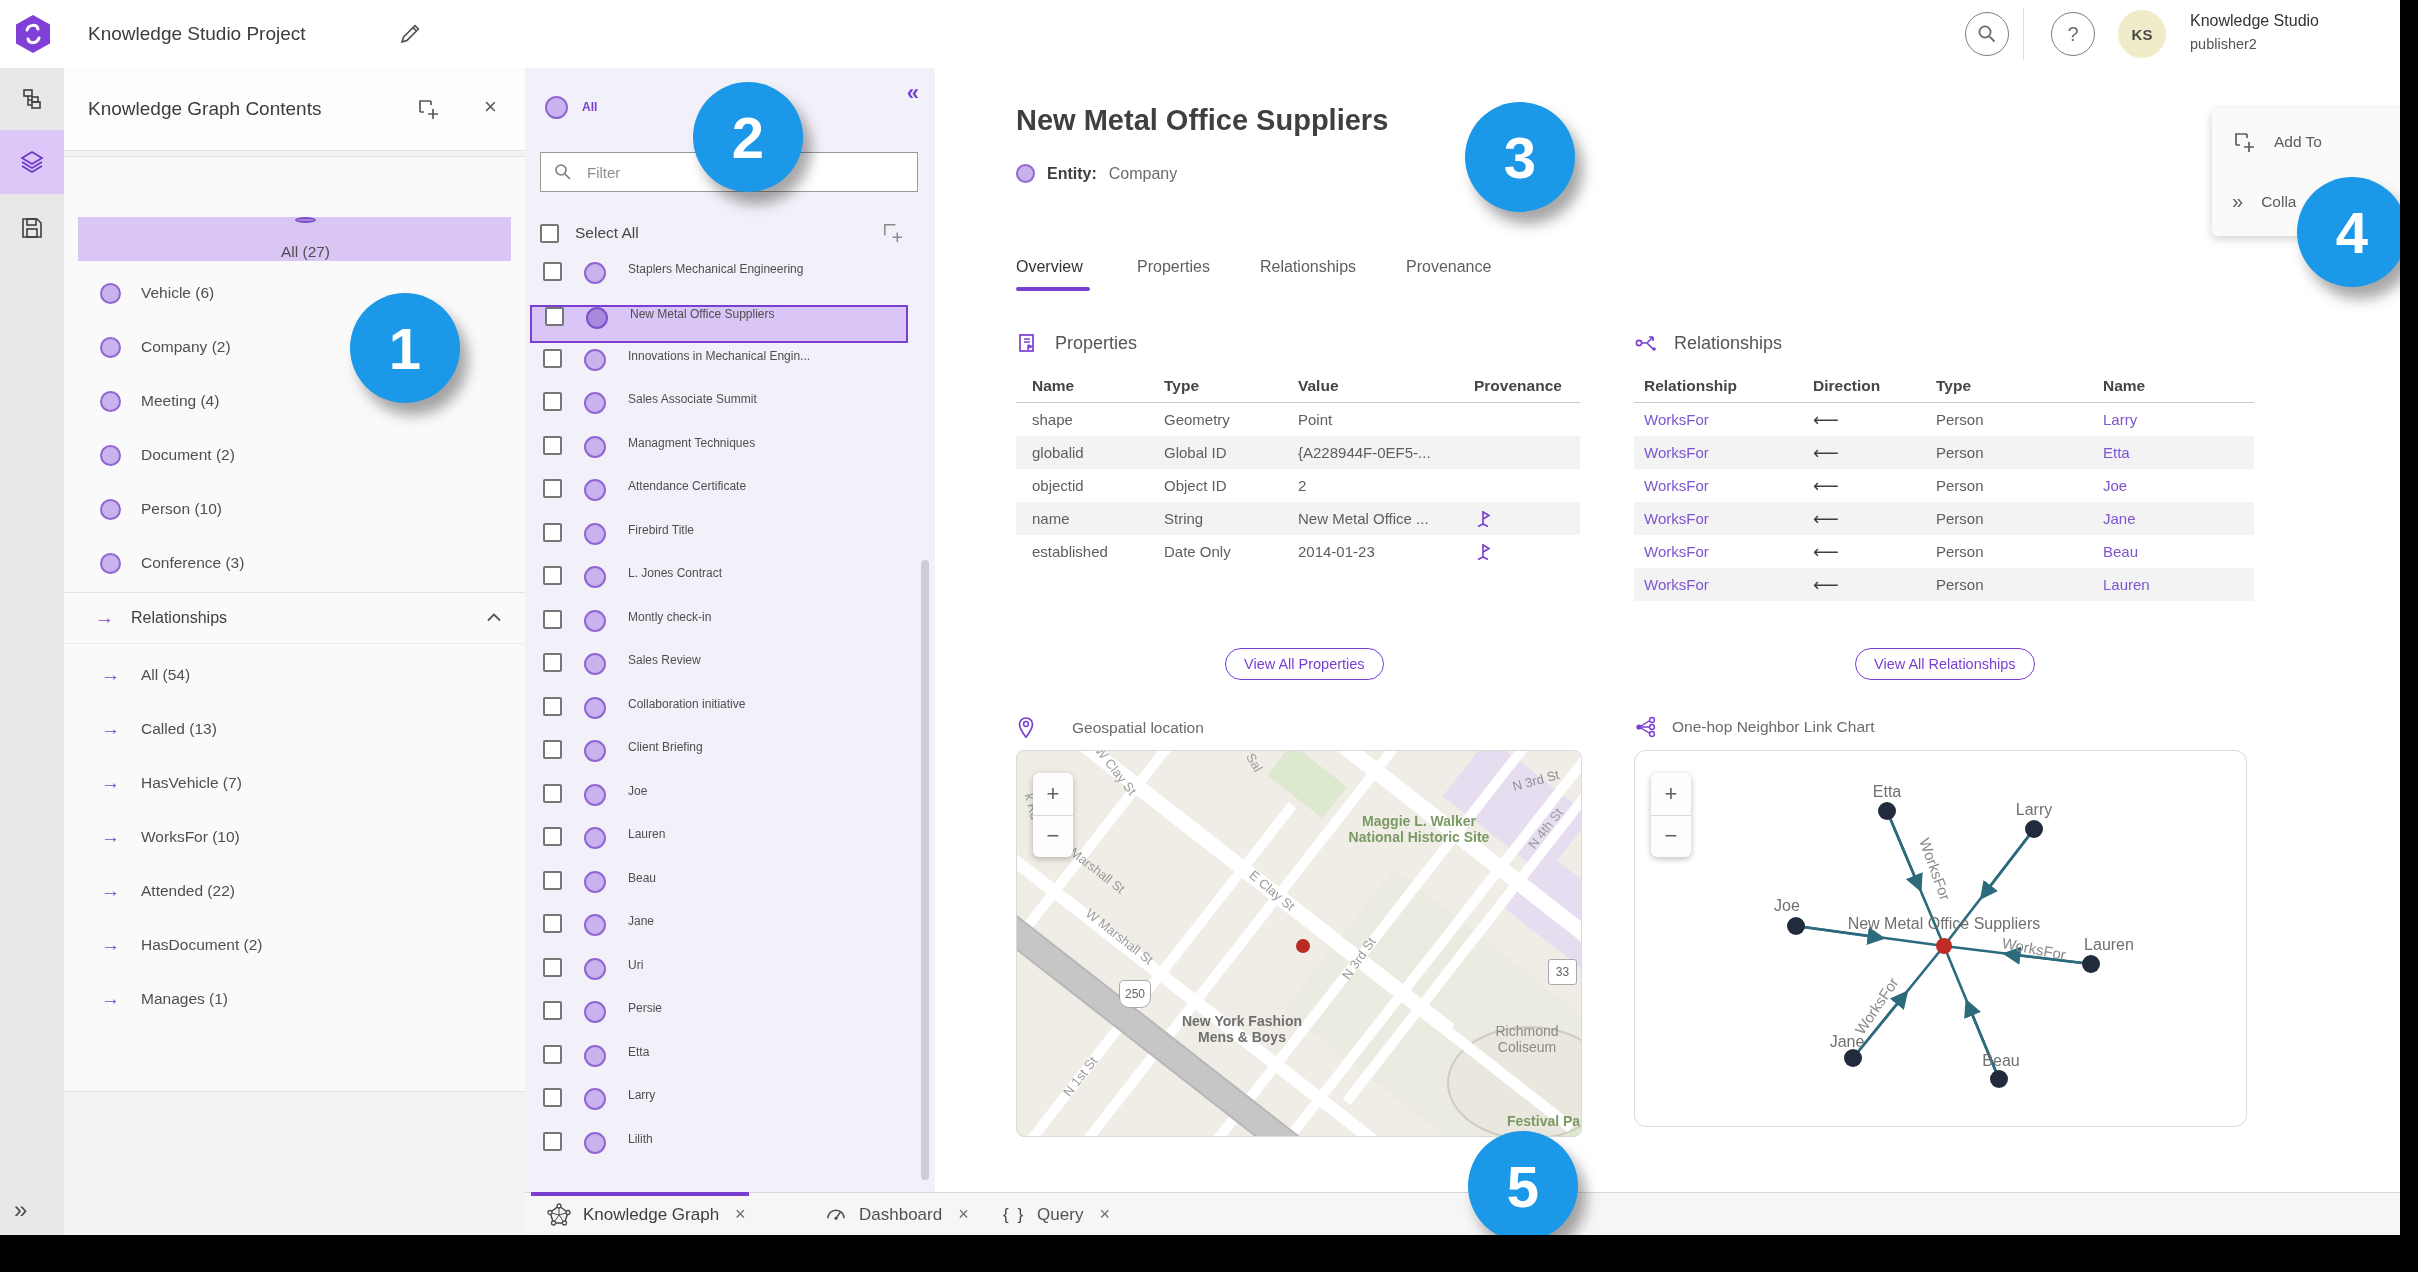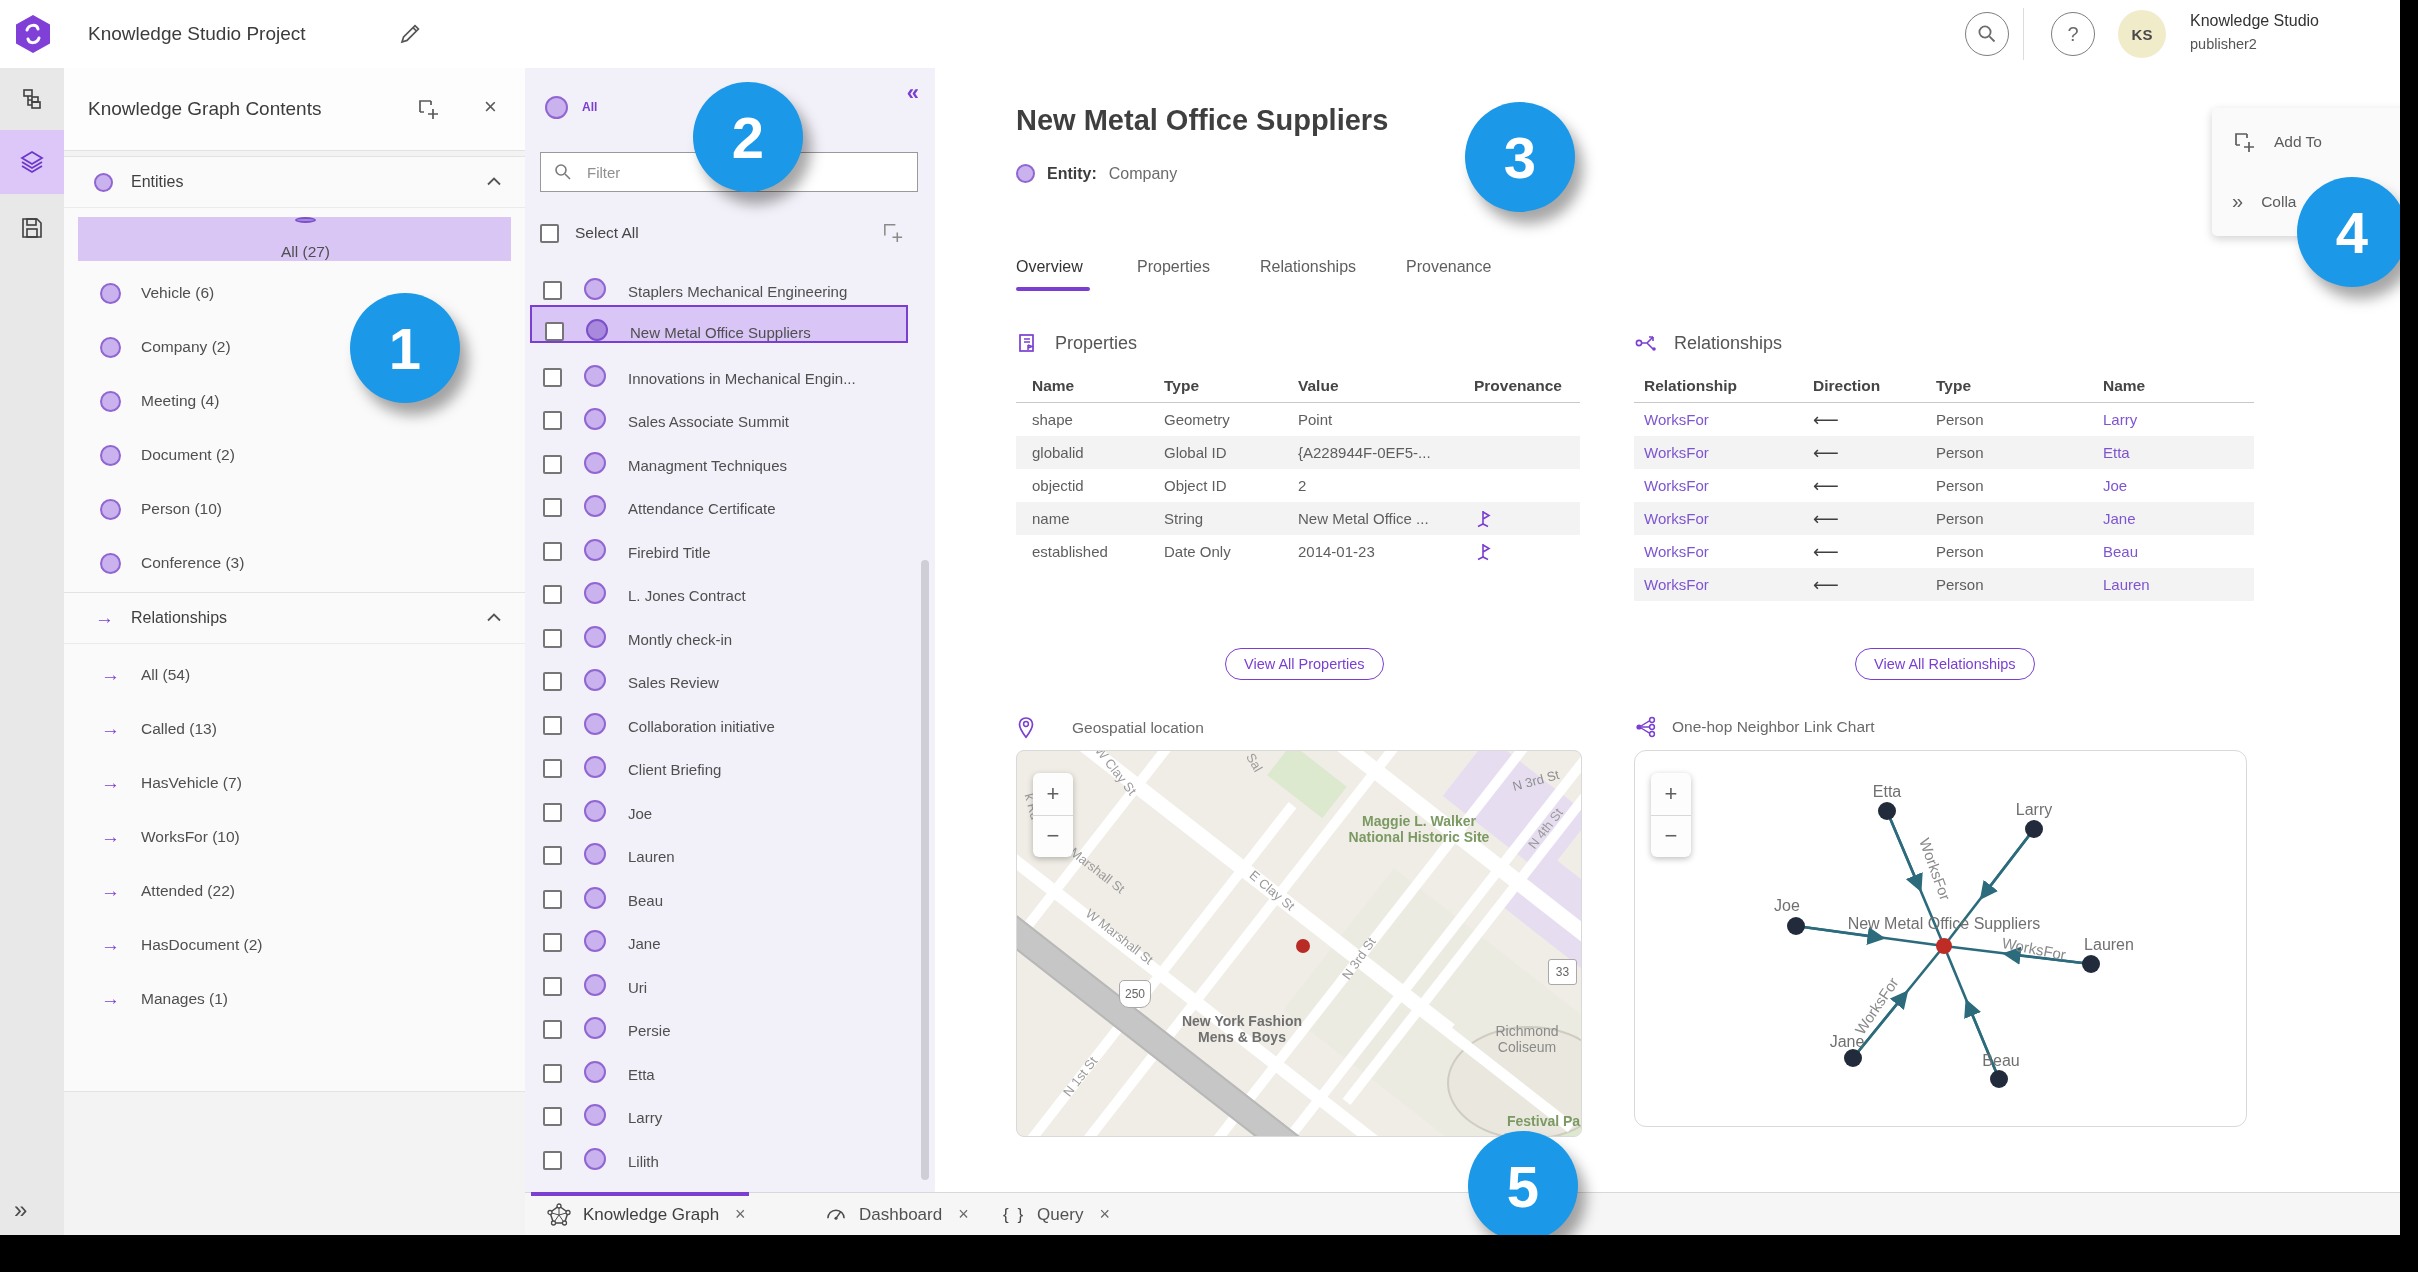--- a/index.html
+++ b/index.html
@@ -39,21 +39,21 @@
   
   #list-panel{left:525px;top:68px;width:410px;height:1124px;background:#f2f0f8;border-right:1px solid #e4e1ec;}
   #list-head{left:20px;top:14px;width:370px;height:50px;display:flex;align-items:center;gap:14px;}
   #list-head-label{font-size:12px;font-weight:bold;color:#7a3fd1;}
   #list-collapse{position:absolute;right:16px;top:12px;color:#7a3fd1;font-size:22px;font-weight:bold;}
   #filter-box{left:15px;top:84px;width:378px;height:40px;background:#fff;border:1px solid #9a9a9a;display:flex;align-items:center;gap:12px;padding:0 12px;box-sizing:border-box;}
   #filter-input{border:none;outline:none;font-size:15px;color:#444;width:290px;background:transparent;font-family:"Liberation Sans",sans-serif;}
   #filter-input::placeholder{color:#8f8f8f;}
   #selectall-row{left:15px;top:148px;width:378px;height:34px;display:flex;align-items:center;gap:16px;}
   .cb{display:inline-block;width:19px;height:19px;background:#fff;border:2px solid #767676;border-radius:2px;box-sizing:border-box;flex:none;}
-  .li-row{position:absolute;left:5px;width:378px;height:38px;display:flex;align-items:flex-end;gap:22px;padding-left:13px;box-sizing:border-box;font-size:15px;color:#4f4f4f;}
+  .li-row{position:absolute;left:5px;width:378px;height:38px;display:flex;align-items:flex-start;gap:22px;padding-left:13px;box-sizing:border-box;font-size:12px;color:#4f4f4f;}
   .li-row .dot{width:22px;height:22px;}
   .li-row.sel{background:#d9c5f6;border:2px solid #7a3fd1;}
   #list-scroll{left:396px;top:492px;width:8px;height:620px;background:#cfcdd6;border-radius:4px;}
 
   
   #main{left:935px;top:68px;width:1465px;height:1124px;background:#fff;}
   #detail-title{left:81px;top:36px;font-size:29px;font-weight:bold;color:#3f3f3f;}
   #entity-row{left:81px;top:96px;display:flex;align-items:center;gap:12px;font-size:16px;}
   .tab{position:absolute;top:190px;font-size:16px;color:#5f5f5f;}
   #tab-underline{left:81px;top:219px;width:74px;height:4px;background:#7a3fd1;border-radius:2px;}
@@ -177,29 +177,20 @@
             <path d="M15 4 v4 M4 15 h4" stroke="#5a5a5a" stroke-width="1.7"></path>
             <path d="M17 12 v10 M12 17 h10" stroke="#5a5a5a" stroke-width="1.7"></path>
           </svg>
       </div>
       <div class="abs" style="left:420px;top:26px;font-size:22px;color:#5a5a5a;">
         <span>×</span>
       </div>
     </div>
 
     <div class="card" style="top:88px;height:496px;">
-      <div class="sec-head">
-        <span class="dot" style="margin-left:30px;margin-right:18px;width:19px;height:19px;"></span>
-        <span class="sec-label">Entities</span>
-        <span class="chev">
-          <svg width="14" height="9" viewBox="0 0 14 9">
-              <polyline points="1,7.5 7,1.5 13,7.5" fill="none" stroke="#555" stroke-width="1.8"></polyline>
-            </svg>
-        </span>
-      </div>
       <div class="kgc-row sel" style="top:60px;flex-direction:column;">
         <span class="dot sel"></span>
         <span>All (27)</span>
       </div>
       <div class="kgc-row" style="top:114px;">
         <span class="dot"></span>
         <span>Vehicle (6)</span>
       </div>
       <div class="kgc-row" style="top:168px;">
         <span class="dot"></span>

